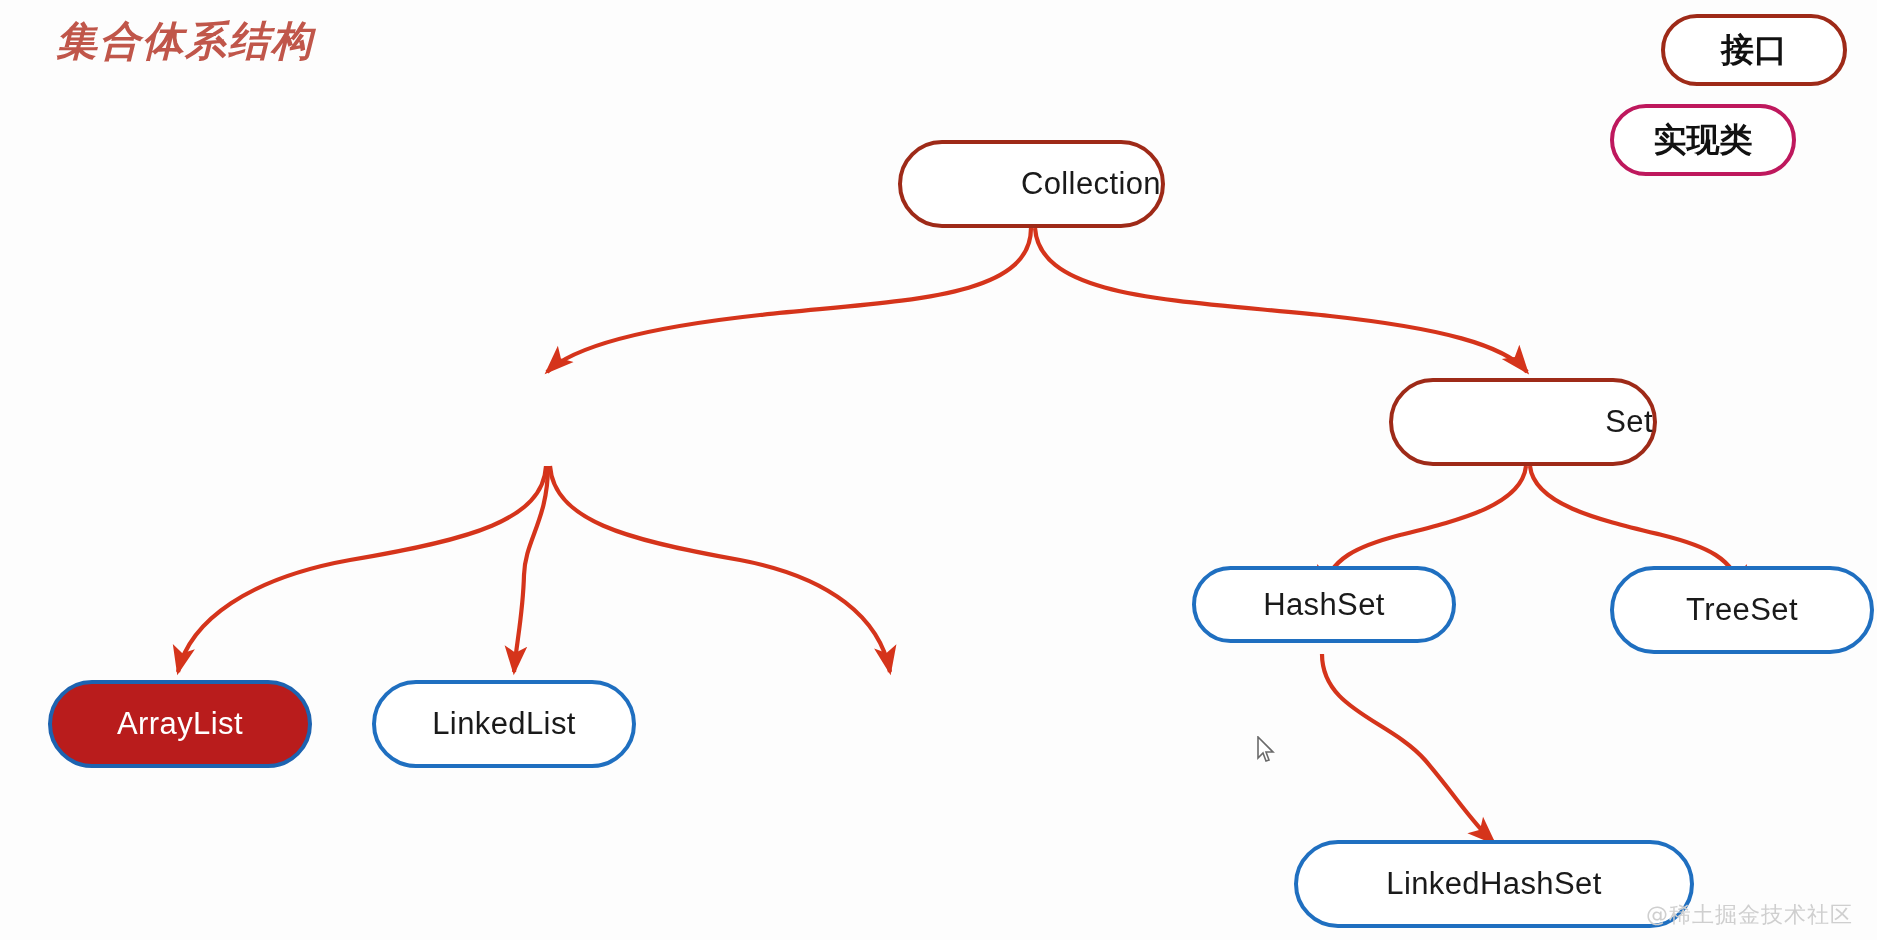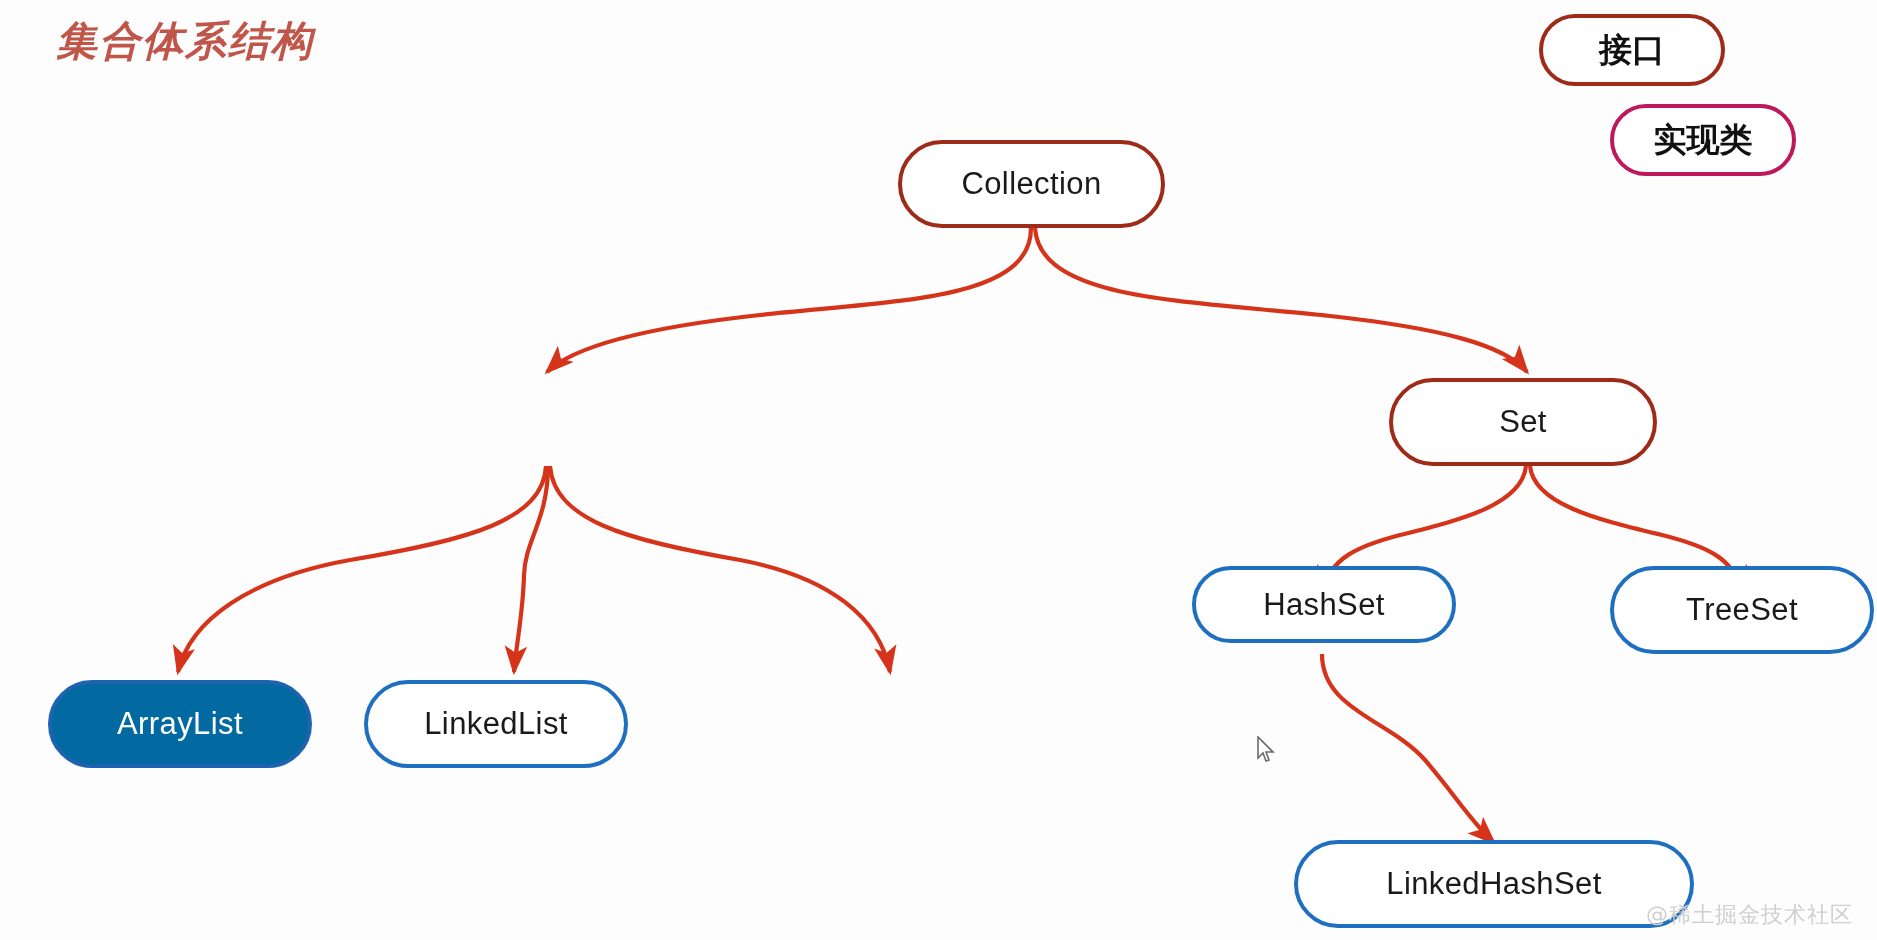--- a/index.html
+++ b/index.html
@@ -48,28 +48,29 @@
     border-radius: 999px;
     background: #ffffff;
     font-size: 31px;
     letter-spacing: 0.4px;
     color: #222222;
     white-space: nowrap;
   }
   .node.iface {
     border: 4px solid #9e2a18;
     color: #1a1a1a;
+    justify-content: flex-end;
   }
   .node.impl {
     border: 4px solid #1f6fc0;
     color: #1a1a1a;
   }
   .node.impl-filled {
     border: 4px solid #1d63b0;
-    background: #0369a1;
+    background: #b91c1c;
     color: #ffffff;
   }
 
   .legend-node {
     position: absolute;
     box-sizing: border-box;
     display: flex;
     align-items: center;
     justify-content: center;
     border-radius: 999px;
@@ -127,41 +128,41 @@
       <path d="M550,466 C554,520 625,540 740,560 C830,577 880,618 890,672"></path>
 
       <path d="M1526,466 C1522,505 1460,520 1400,535 C1358,546 1330,558 1322,592"></path>
 
       <path d="M1530,466 C1534,505 1600,520 1662,535 C1706,546 1734,558 1742,592"></path>
 
       <path d="M1322,654 C1322,710 1390,720 1425,760 C1455,795 1470,820 1494,843"></path>
     </g>
   </svg>
 
-  <div class="legend-node iface" style="left:1539px; top:14px; width:186px; height:72px;justify-content:center;">
+  <div class="legend-node iface" style="left:1661px; top:14px; width:186px; height:72px;justify-content:center;">
     <span>接口</span>
   </div>
   <div class="legend-node impl" style="left:1610px; top:104px; width:186px; height:72px;">
     <span>实现类</span>
   </div>
 
   <div class="node iface" style="left:898px; top:140px; width:267px; height:88px;">
     <span>Collection</span>
   </div>
 
 
   <div class="node iface" style="left:1389px; top:378px; width:268px; height:88px;">
     <span>Set</span>
   </div>
 
   <div class="node impl-filled" style="left:48px; top:680px; width:264px; height:88px;">
     <span>ArrayList</span>
   </div>
 
-  <div class="node impl" style="left:364px; top:680px; width:264px; height:88px;text-align:center;">
+  <div class="node impl" style="left:372px; top:680px; width:264px; height:88px;text-align:center;">
     <span>LinkedList</span>
   </div>
 
 
   <div class="node impl" style="left:1192px; top:566px; width:264px; height:77px;">
     <span>HashSet</span>
   </div>
 
   <div class="node impl" style="left:1610px; top:566px; width:264px; height:88px;">
     <span>TreeSet</span>

